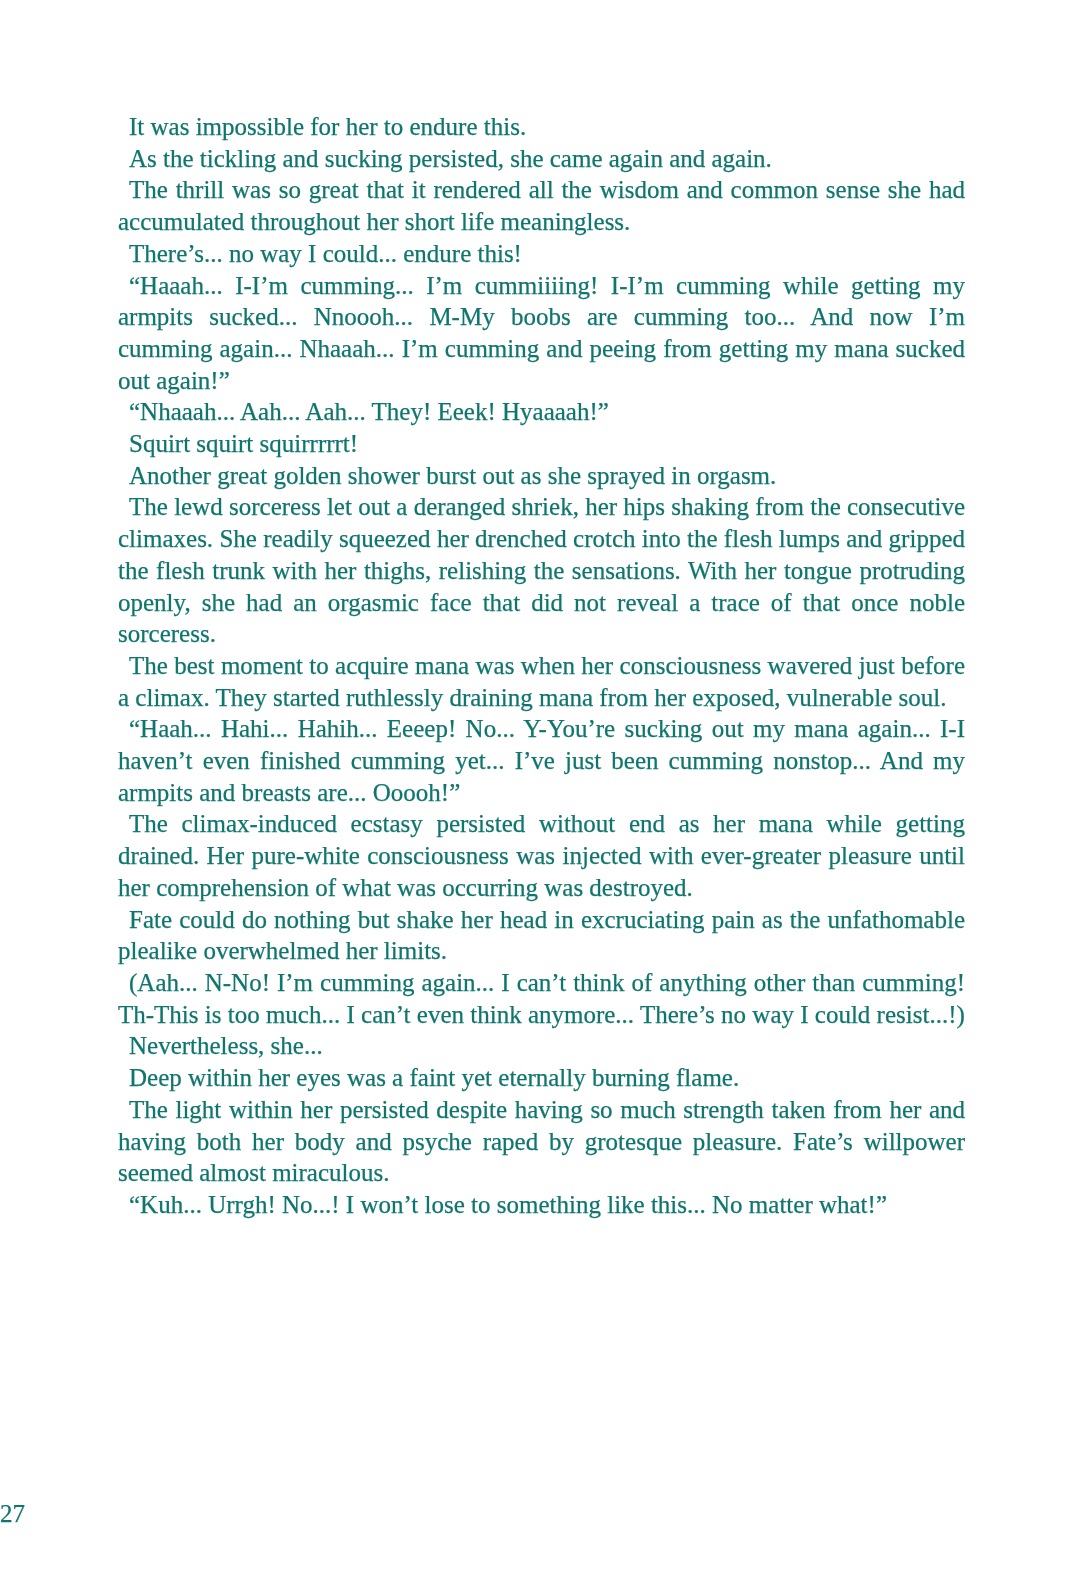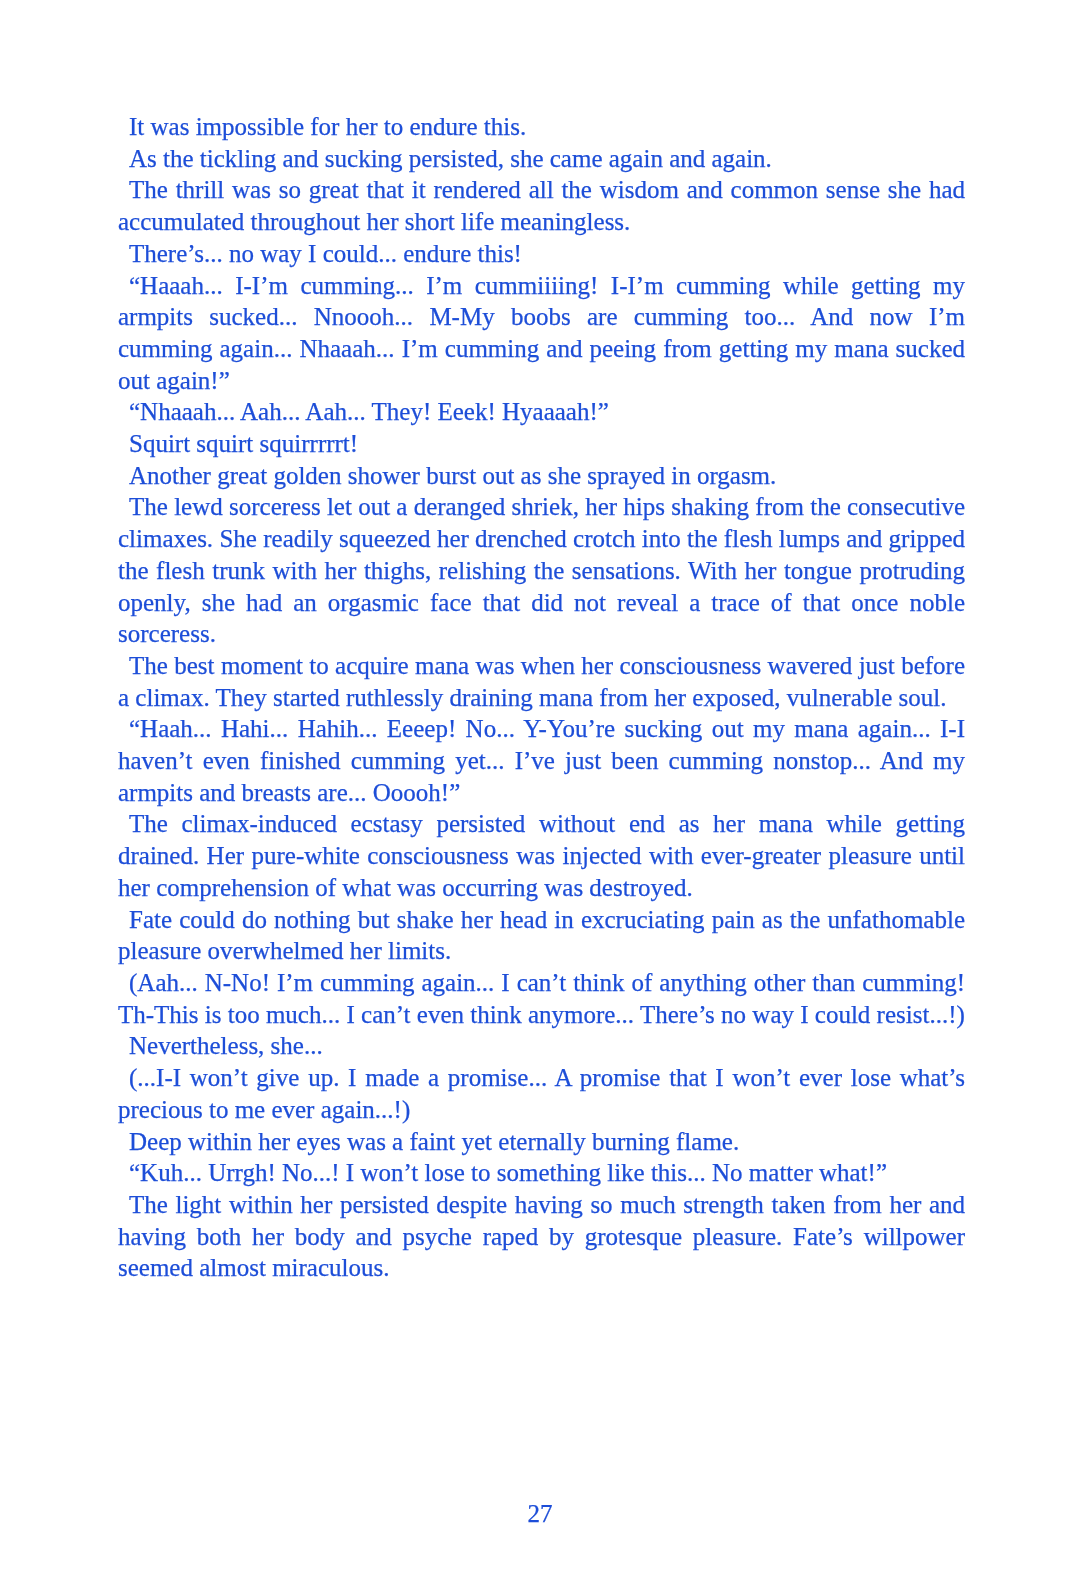--- a/index.html
+++ b/index.html
@@ -6,21 +6,21 @@
     margin: 0;
     padding: 0;
     background: #ffffff;
   }
   .page {
     position: relative;
     width: 1080px;
     height: 1582px;
     background: #ffffff;
     font-family: "Liberation Serif", "DejaVu Serif", serif;
-    color: #1d4ed8;
+    color: #0f766e;
     overflow: hidden;
   }
   .text-block {
     position: absolute;
     left: 118px;
     top: 111px;
     width: 847px;
     font-size: 25px;
     line-height: 31.7px;
     text-align: justify;
@@ -32,21 +32,20 @@
     padding: 0;
     text-indent: 11px;
   }
   .text-block p.italic {
   }
   .page-number {
     position: absolute;
     left: 0;
     top: 1499px;
     width: 100%;
-    text-align: center;
     font-size: 25px;
     line-height: 29px;
     -webkit-text-stroke: 0.25px currentColor;
   }
 </style>
 </head>
 <body>
 
 <div class="page">
   <div class="text-block">
@@ -55,22 +54,21 @@
     <p>The thrill was so great that it rendered all the wisdom and common sense she had accu­mulated throughout her short life meaningless.</p>
     <p>There’s... no way I could... endure this!</p>
     <p>“Haaah... I-I’m cumming... I’m cummiiiing! I-I’m cumming while getting my armpits sucked... Nnoooh... M-My boobs are cumming too... And now I’m cumming again... Nhaaah... I’m cumming and peeing from getting my mana sucked out again!”</p>
     <p>“Nhaaah... Aah... Aah... They! Eeek! Hyaaaah!”</p>
     <p class="italic">Squirt squirt squirrrrrt!</p>
     <p>Another great golden shower burst out as she sprayed in orgasm.</p>
     <p>The lewd sorceress let out a deranged shriek, her hips shaking from the consecutive cli­maxes. She readily squeezed her drenched crotch into the flesh lumps and gripped the flesh trunk with her thighs, relishing the sensations. With her tongue protruding openly, she had an orgasmic face that did not reveal a trace of that once noble sorceress.</p>
     <p>The best moment to acquire mana was when her consciousness wavered just before a climax. They started ruthlessly draining mana from her exposed, vulnerable soul.</p>
     <p>“Haah... Hahi... Hahih... Eeeep! No... Y-You’re sucking out my mana again... I-I haven’t even finished cumming yet... I’ve just been cumming nonstop... And my armpits and breasts are... Ooooh!”</p>
     <p>The climax-induced ecstasy persisted without end as her mana while getting drained. Her pure-white consciousness was injected with ever-greater pleasure until her comprehen­sion of what was occurring was destroyed.</p>
-    <p>Fate could do nothing but shake her head in excruciating pain as the unfathomable plea­sure overwhelmed her limits.</p>
+    <p>Fate could do nothing but shake her head in excruciating pain as the unfathomable plea­like overwhelmed her limits.</p>
     <p>(Aah... N-No! I’m cumming again... I can’t think of anything other than cumming! Th-This is too much... I can’t even think anymore... There’s no way I could resist...!)</p>
     <p>Nevertheless, she...</p>
-    <p>(...I-I won’t give up. I made a promise... A promise that I won’t ever lose what’s precious to me ever again...!)</p>
     <p>Deep within her eyes was a faint yet eternally burning flame.</p>
+    <p>The light within her persisted despite having so much strength taken from her and having both her body and psyche raped by grotesque pleasure. Fate’s willpower seemed almost miraculous.</p>
     <p>“Kuh... Urrgh! No...! I won’t lose to something like this... No matter what!”</p>
-    <p>The light within her persisted despite having so much strength taken from her and having both her body and psyche raped by grotesque pleasure. Fate’s willpower seemed almost miraculous.</p>
   </div>
   <div class="page-number">27</div>
 </div>
 
 </body></html>

